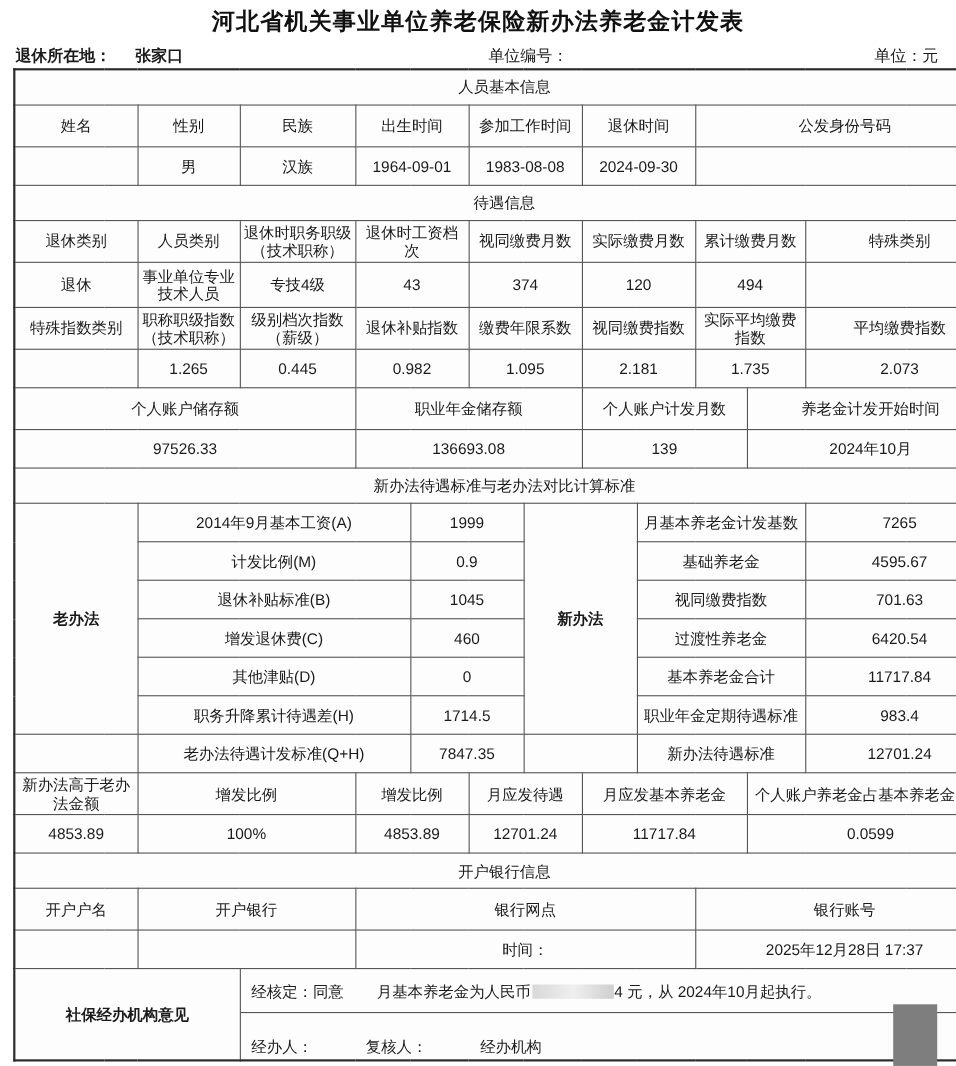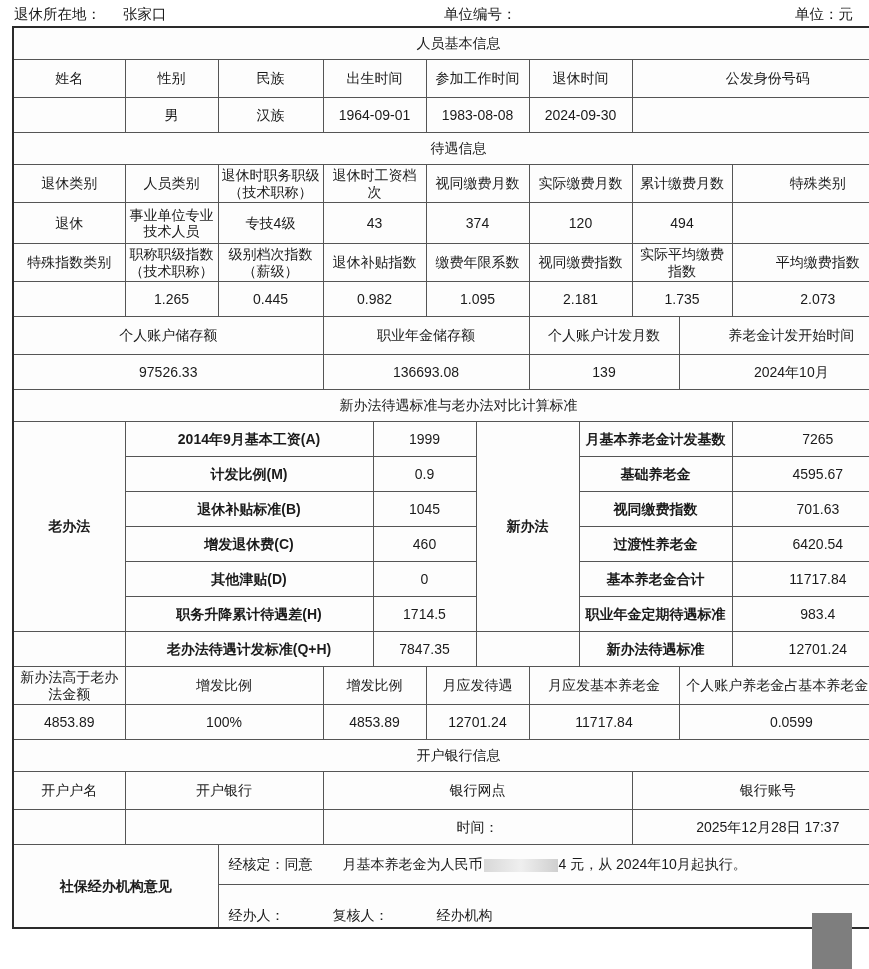--- a/index.html
+++ b/index.html
@@ -33,21 +33,21 @@
     color: #111;
   }
   .meta-row {
     display: flex;
     align-items: flex-end;
     font-size: 14.5px;
     height: 24px;
     padding: 0 2px 2px 2px;
     position: relative;
   }
-  .meta-left { white-space: nowrap; }
+  .meta-left { white-space: nowrap; font-weight: bold; }
   .meta-left .meta-val { margin-left: 22px; }
   .meta-center {
     position: absolute;
     left: 432px;
     bottom: 2px;
     white-space: nowrap;
   }
   .meta-right {
     position: absolute;
     right: 4px;
@@ -89,21 +89,20 @@
     height: 30px;
     font-size: 14px;
   }
   td.val-2l {
     height: 36px;
     font-size: 13.5px;
   }
   td.lbl-r {
     text-align: center;
     font-size: 14px;
-    font-weight: bold;
   }
   td.rowlabel {
     font-size: 15px;
     font-weight: bold;
   }
   td.blank { background: #fcfcfc; }
   td.right-al { text-align: right; padding-right: 8px; }
 
   .opinion-cell {
     height: 78px;
@@ -155,20 +154,21 @@
     background: #7e7e7e;
     z-index: 5;
   }
   .time-lbl { font-size: 13.5px; }
 </style>
 </head>
 <body>
 
 <div class="page">
 
+  <div class="doc-title">河北省机关事业单位养老保险新办法养老金计发表</div>
 
   <div class="meta-row">
     <div class="meta-left">
       <span>退休所在地：</span><span class="meta-val">张家口</span>
     </div>
     <div class="meta-center">单位编号：</div>
     <div class="meta-right">单位：元</div>
   </div>
 
   <table class="main">

